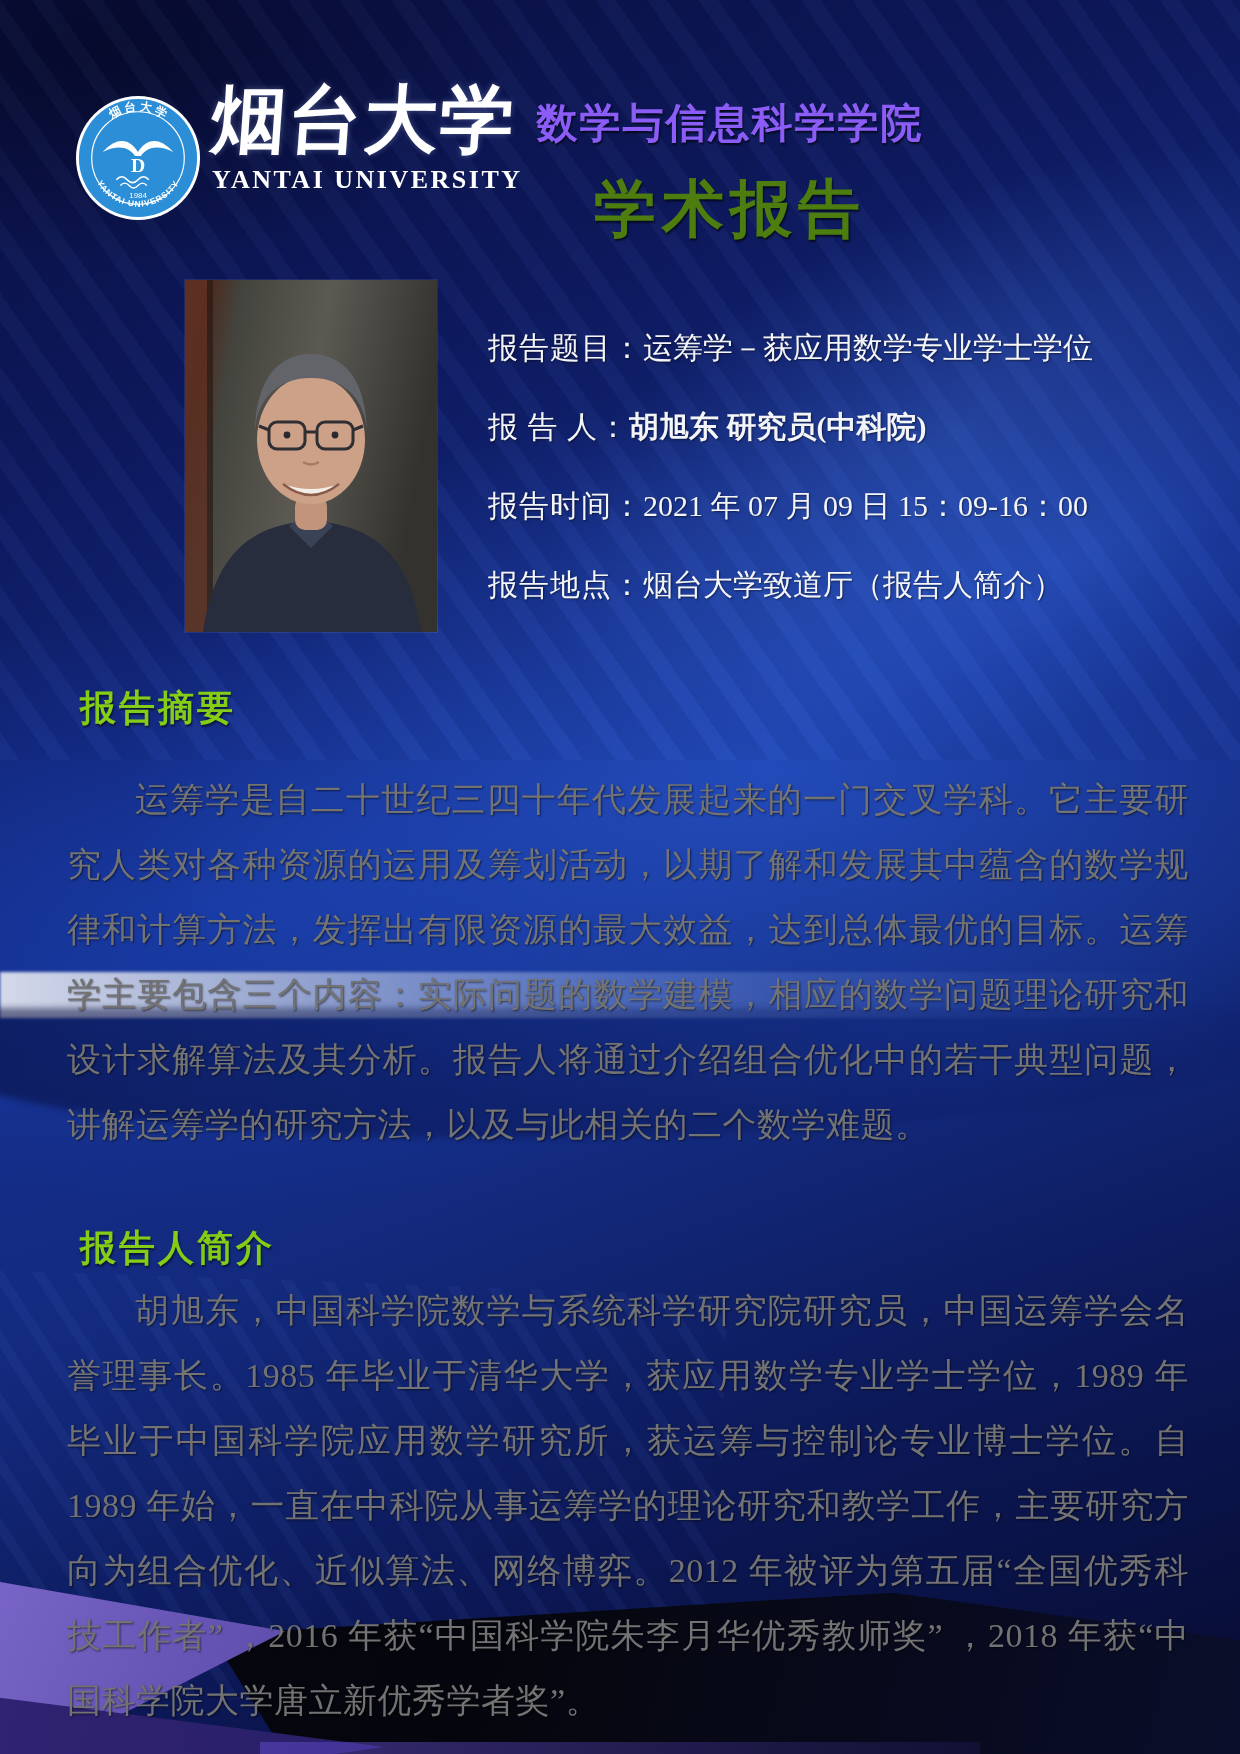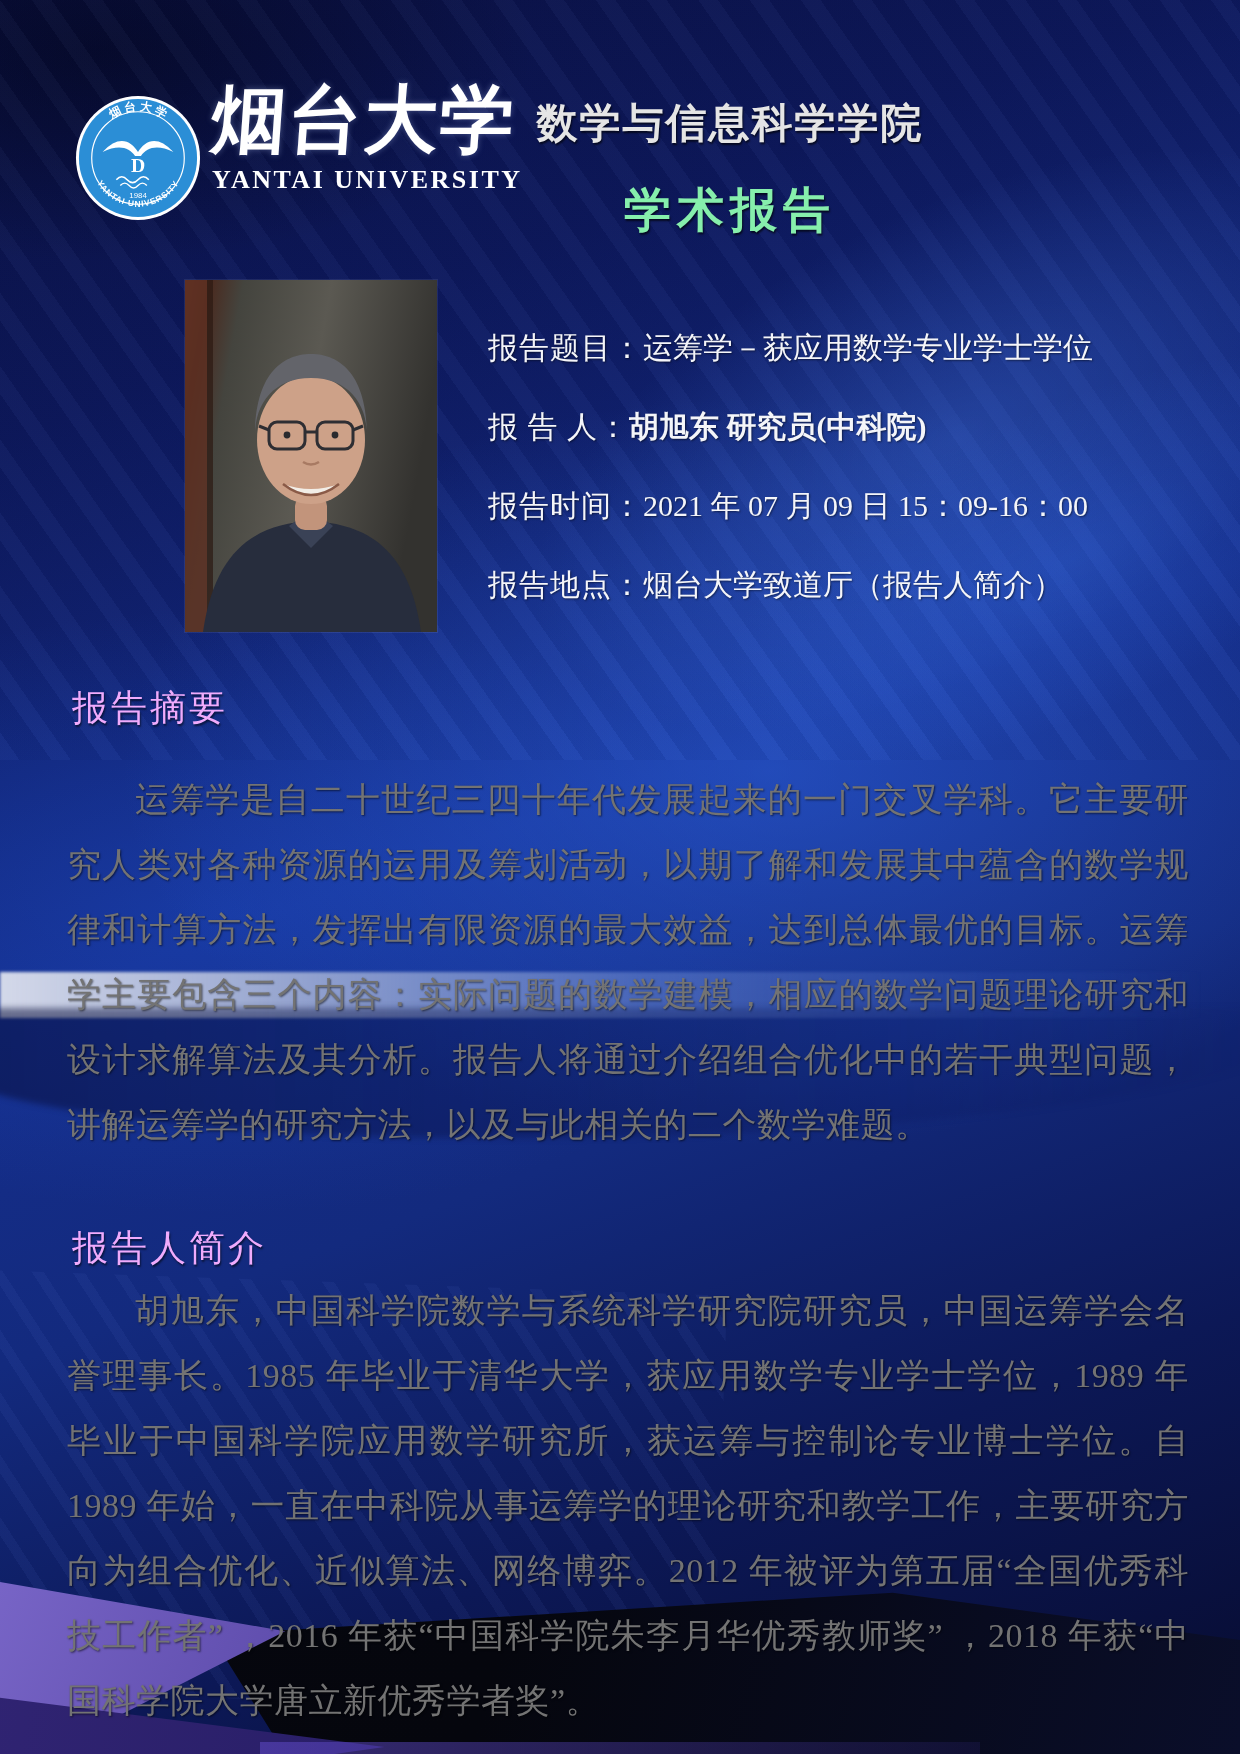--- a/index.html
+++ b/index.html
@@ -74,45 +74,45 @@
     font-size:74px;font-weight:bold;line-height:1.1;white-space:nowrap;
     transform:skewX(-4deg);letter-spacing:2px;color:#ffffff;
     text-shadow:0 0 6px rgba(180,200,255,.35);
   }
   .uni-en{
     font-size:26px;font-weight:bold;letter-spacing:2.5px;color:#ffffff;
     margin-top:4px;white-space:nowrap;
   }
   .title-block{position:absolute;left:505px;top:96px;width:450px;text-align:center;}
   .college{
-    font-size:41px;font-weight:bold;letter-spacing:2px;color:#e5e5e5;
+    font-size:41px;font-weight:bold;letter-spacing:2px;color:#8b5cf6;
     text-shadow:1px 2px 2px rgba(0,0,0,.65);white-space:nowrap;
     font-family:"Liberation Sans","DejaVu Sans",sans-serif;
   }
   .event{
-    font-size:47px;font-weight:bold;letter-spacing:6px;color:#86efac;
-    text-shadow:1px 2px 2px rgba(0,0,0,.65);margin-top:28px;white-space:nowrap;
+    font-size:62px;font-weight:bold;letter-spacing:6px;color:#4d7c0f;
+    text-shadow:1px 2px 2px rgba(0,0,0,.65);margin-top:16px;white-space:nowrap;
     font-family:"Liberation Sans","DejaVu Sans",sans-serif;
   }
   
   .photo{
     position:absolute;left:185px;top:280px;width:252px;height:352px;
     box-shadow:0 0 0 1px rgba(255,255,255,.08);
     overflow:hidden;
   }
   
   .details{position:absolute;left:488px;top:308px;width:700px;}
   .details-row{height:79px;line-height:79px;font-size:30px;white-space:nowrap;
     color:#f4f5f9;text-shadow:1px 1px 2px rgba(0,0,0,.5);}
   .details-row .label{letter-spacing:1px;}
   .details-row:nth-child(2) .value{font-weight:bold;}
   
   .section-heading{
-    position:absolute;left:72px;margin:0;
-    font-size:36px;font-weight:normal;color:#f0abfc;letter-spacing:3px;
+    position:absolute;left:80px;margin:0;
+    font-size:36px;font-weight:bold;color:#84cc16;letter-spacing:3px;
     text-shadow:1px 2px 2px rgba(0,0,0,.55);white-space:nowrap;
   }
   .abstract-heading{top:684px;}
   .bio-heading{top:1196px;margin-top:28px;}
   .para{
     position:absolute;left:59px;width:1122px;margin:8px;
     font-size:34px;line-height:65px;letter-spacing:.5px;
     text-align:justify;text-indent:2em;color:#737373;
     text-shadow:1px 1px 2px rgba(0,0,0,.55);
   }

